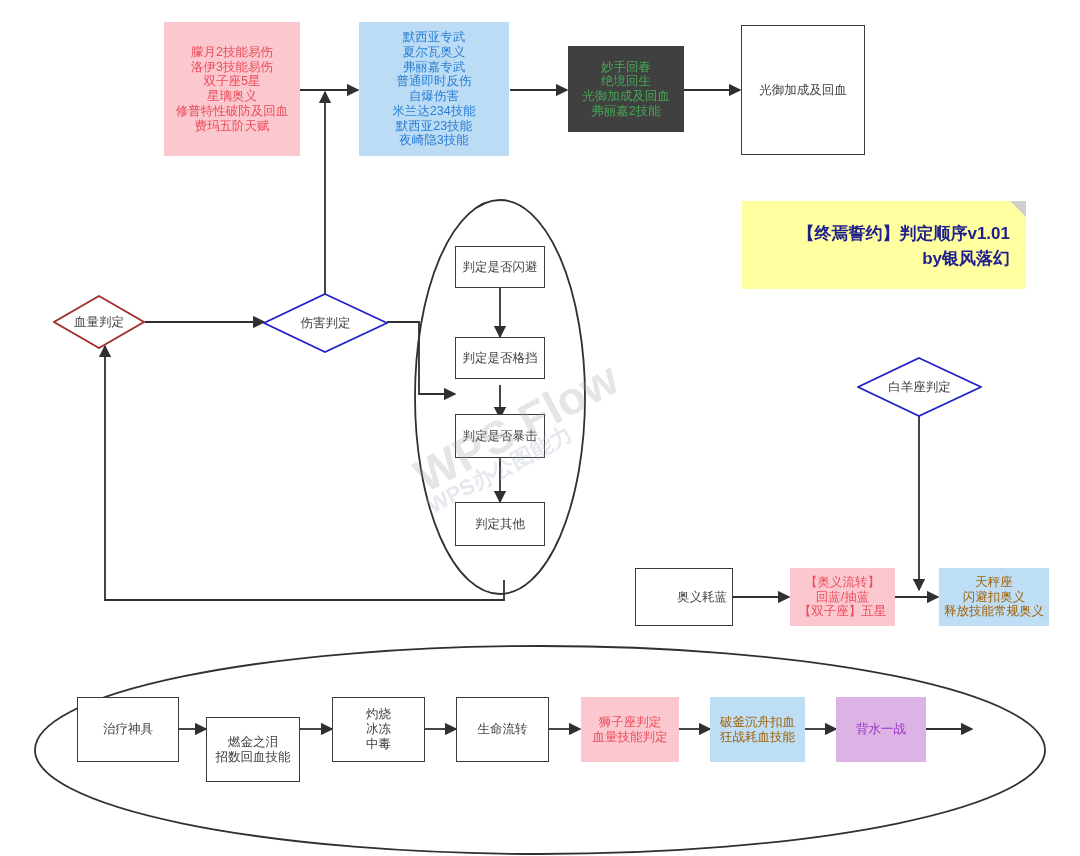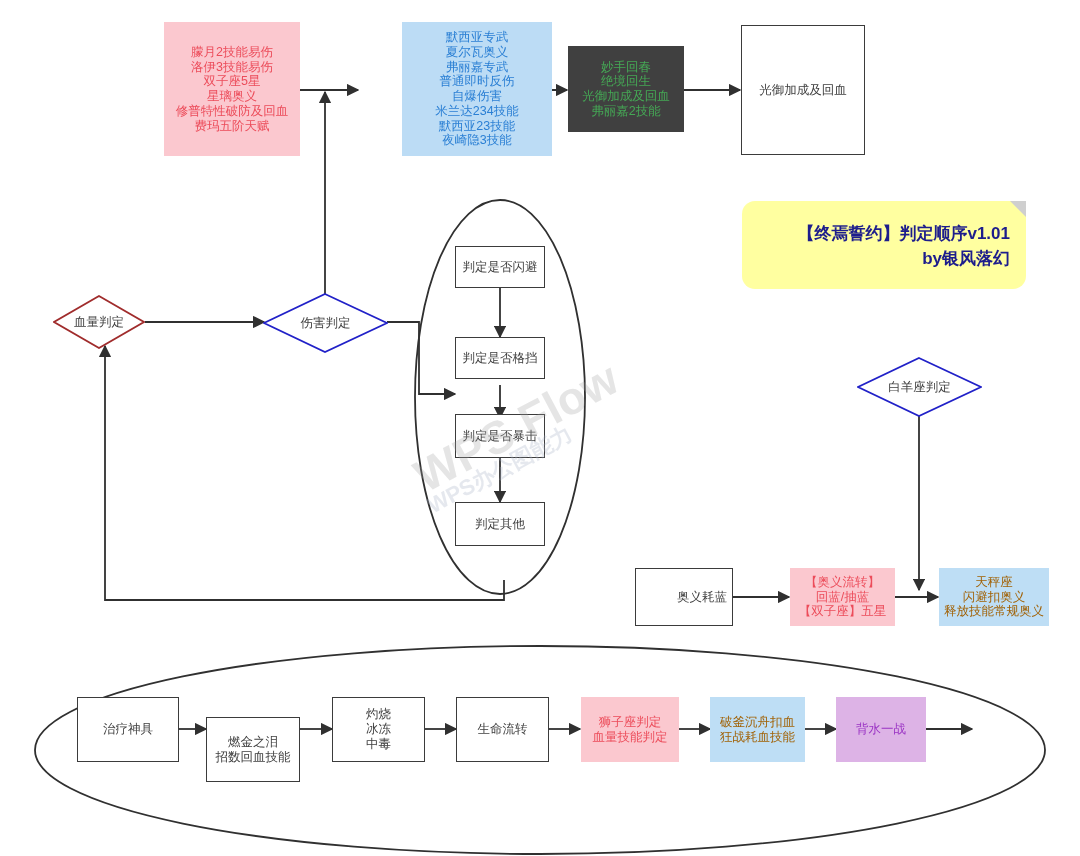--- a/index.html
+++ b/index.html
@@ -68,21 +68,20 @@
     font-size: 17px;
     font-weight: bold;
     text-align: right;
     padding: 14px 16px 10px 16px;
     box-sizing: border-box;
     line-height: 1.45;
     white-space: pre-line;
     display: flex;
     flex-direction: column;
     justify-content: center;
-    border-radius: 13px;
   }
   .note-fold {
     position: absolute;
     right: 0; top: 0;
     width: 0; height: 0;
     border-left: 16px solid transparent;
     border-top: 16px solid #cfcfcf;
   }
   .watermark {
     position: absolute;
@@ -151,21 +150,21 @@
 
   <div class="node fillbox pink" style="left:164px; top:22px; width:136px; height:134px;">
     <span>朦月2技能易伤
 洛伊3技能易伤
 双子座5星
 星璃奥义
 修普特性破防及回血
 费玛五阶天赋</span>
   </div>
 
-  <div class="node fillbox blue" style="left:359px; top:22px; width:150px; height:134px;margin-left:43px;">
+  <div class="node fillbox blue" style="left:359px; top:22px; width:150px; height:134px;">
     <span>默西亚专武
 夏尔瓦奥义
 弗丽嘉专武
 普通即时反伤
 自爆伤害
 米兰达234技能
 默西亚23技能
 夜崎隐3技能</span>
   </div>
 

